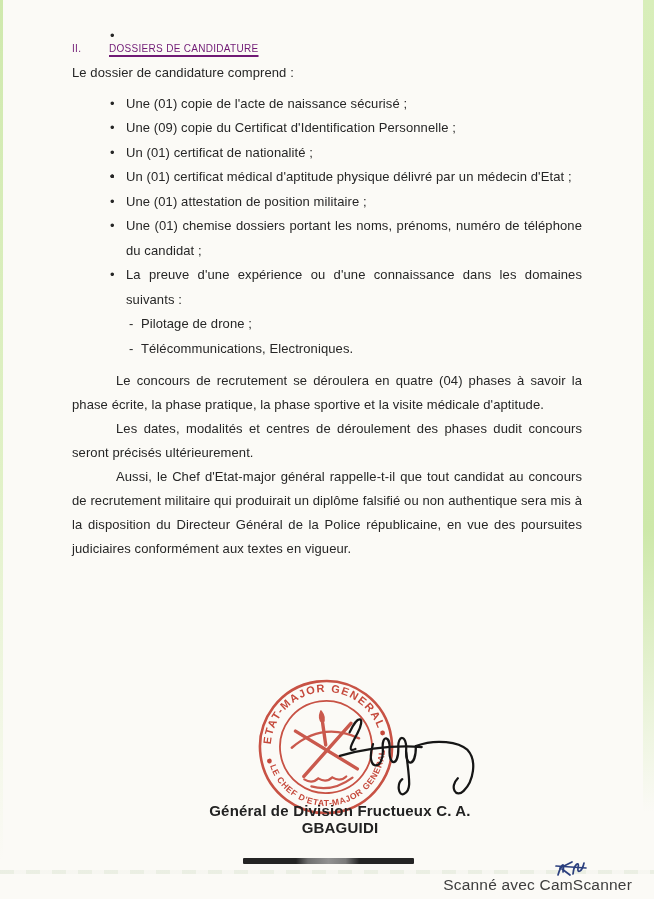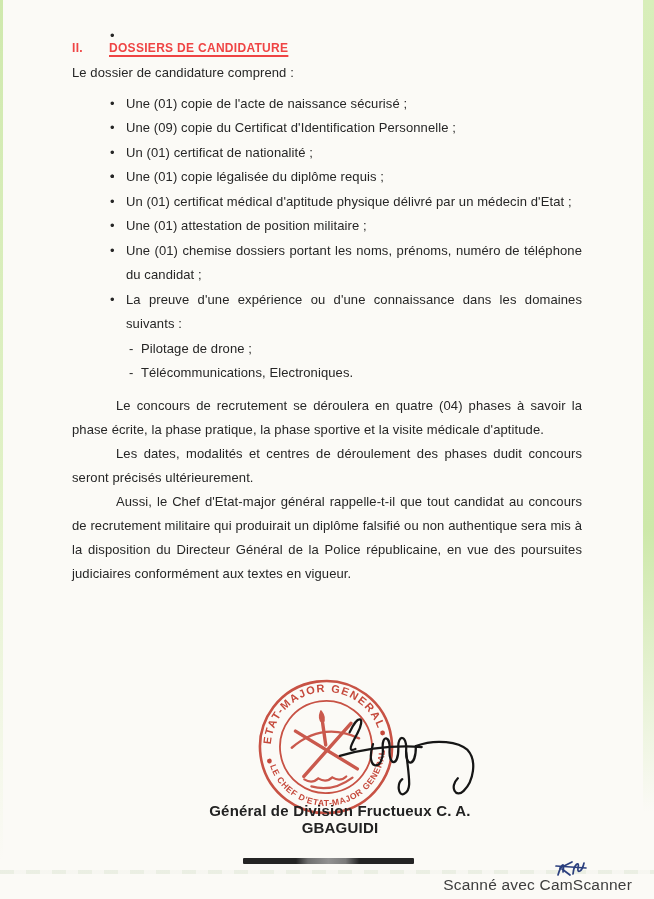--- a/index.html
+++ b/index.html
@@ -21,21 +21,21 @@
     font-size:13px;line-height:24.5px;letter-spacing:0.1px;color:#262626;font-weight:500;}
 
   ul{list-style:none;margin:0;padding:0;text-align:justify;}
   li.b{position:relative;padding-left:54px;}
   li.b .marker{position:absolute;left:38px;top:0;}
   ul.sub li.b{padding-left:69px;}
   ul.sub li.b .marker{left:57px;}
   .intro-list{margin-top:0;}
   .doss-list{margin-top:6px;}
 
-  .heading{font-size:12px;font-weight:700;letter-spacing:0.3px;color:#ef4444;line-height:25px;}
+  .heading{font-size:10px;font-weight:400;letter-spacing:0.3px;color:#701a75;line-height:25px;}
   .heading .title{text-decoration:underline;text-decoration-thickness:1.5px;text-underline-offset:3px;}
   .h2row{margin-top:12px;}
   .h2row .num{display:inline-block;min-width:37px;}
   .h3row{margin-top:12px;}
   .h3row .num{margin-right:6px;}
   .lead{line-height:24.5px;}
 
   .paras{margin-top:8px;}
   .para{margin:0;text-align:justify;text-indent:44px;line-height:24px;}
 
@@ -86,21 +86,20 @@
     </li>
     <li class="b">
       <span class="marker">•</span>
       <span>Un (01) certificat de nationalité ;</span>
     </li>
     <li class="b">
       <span class="marker">•</span>
     </li>
     <li class="b">
       <span class="marker">•</span>
-      <span>Une (01) copie légalisée du diplôme requis ;</span>
     </li>
     <li class="b">
       <span class="marker">•</span>
       <span>Un (01) certificat médical d'aptitude physique délivré par un médecin d'Etat ;</span>
     </li>
     <li class="b">
       <span class="marker">•</span>
       <span>Une (01) attestation de position militaire ;</span>
     </li>
     <li class="b">

